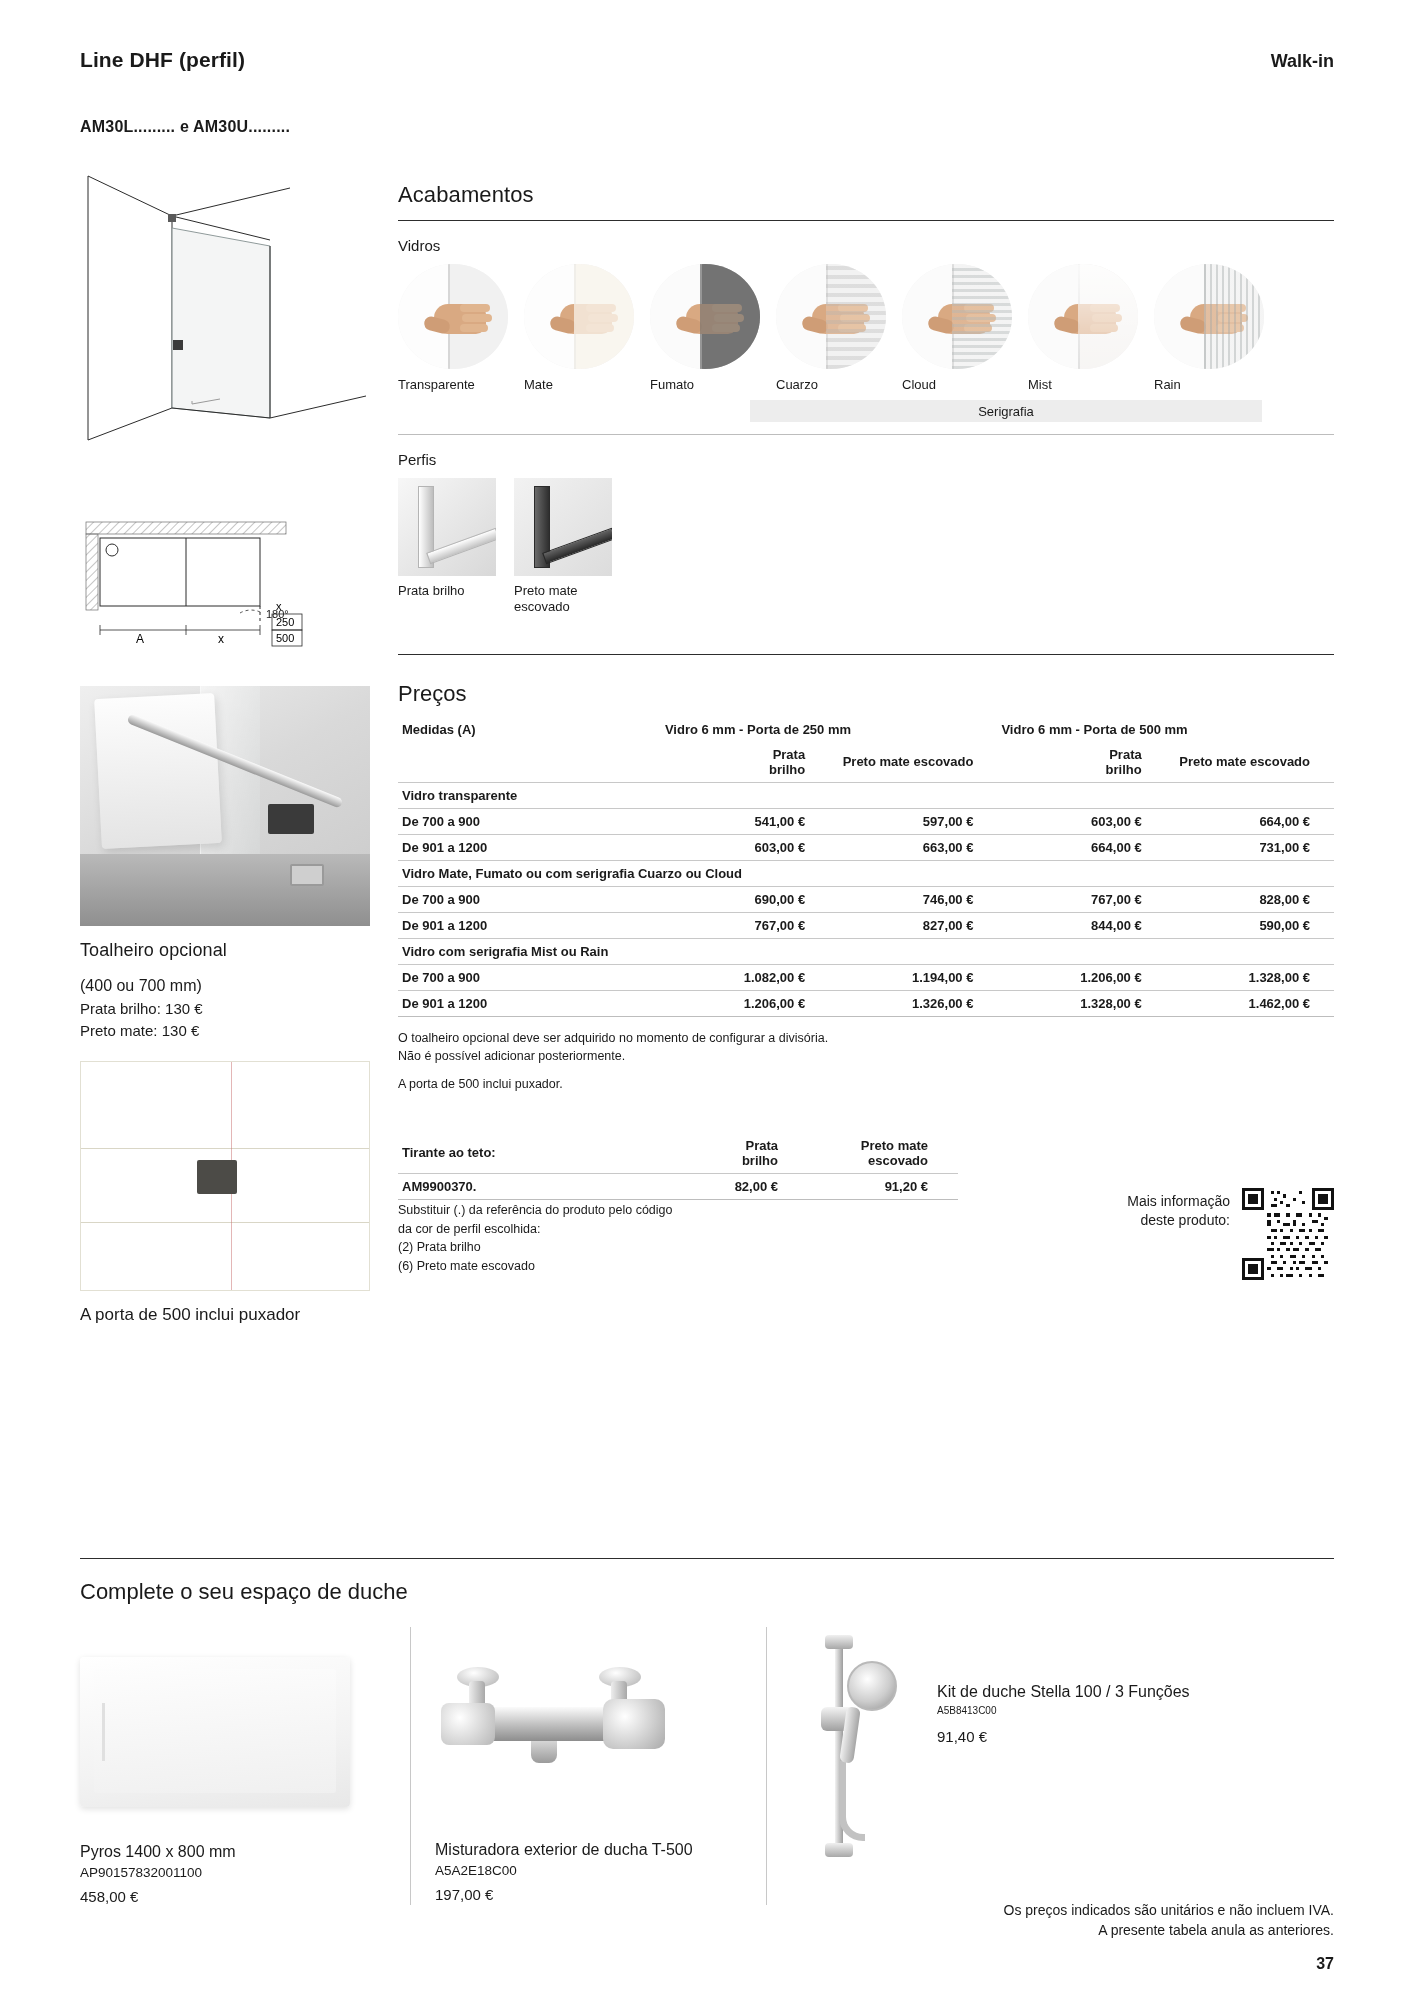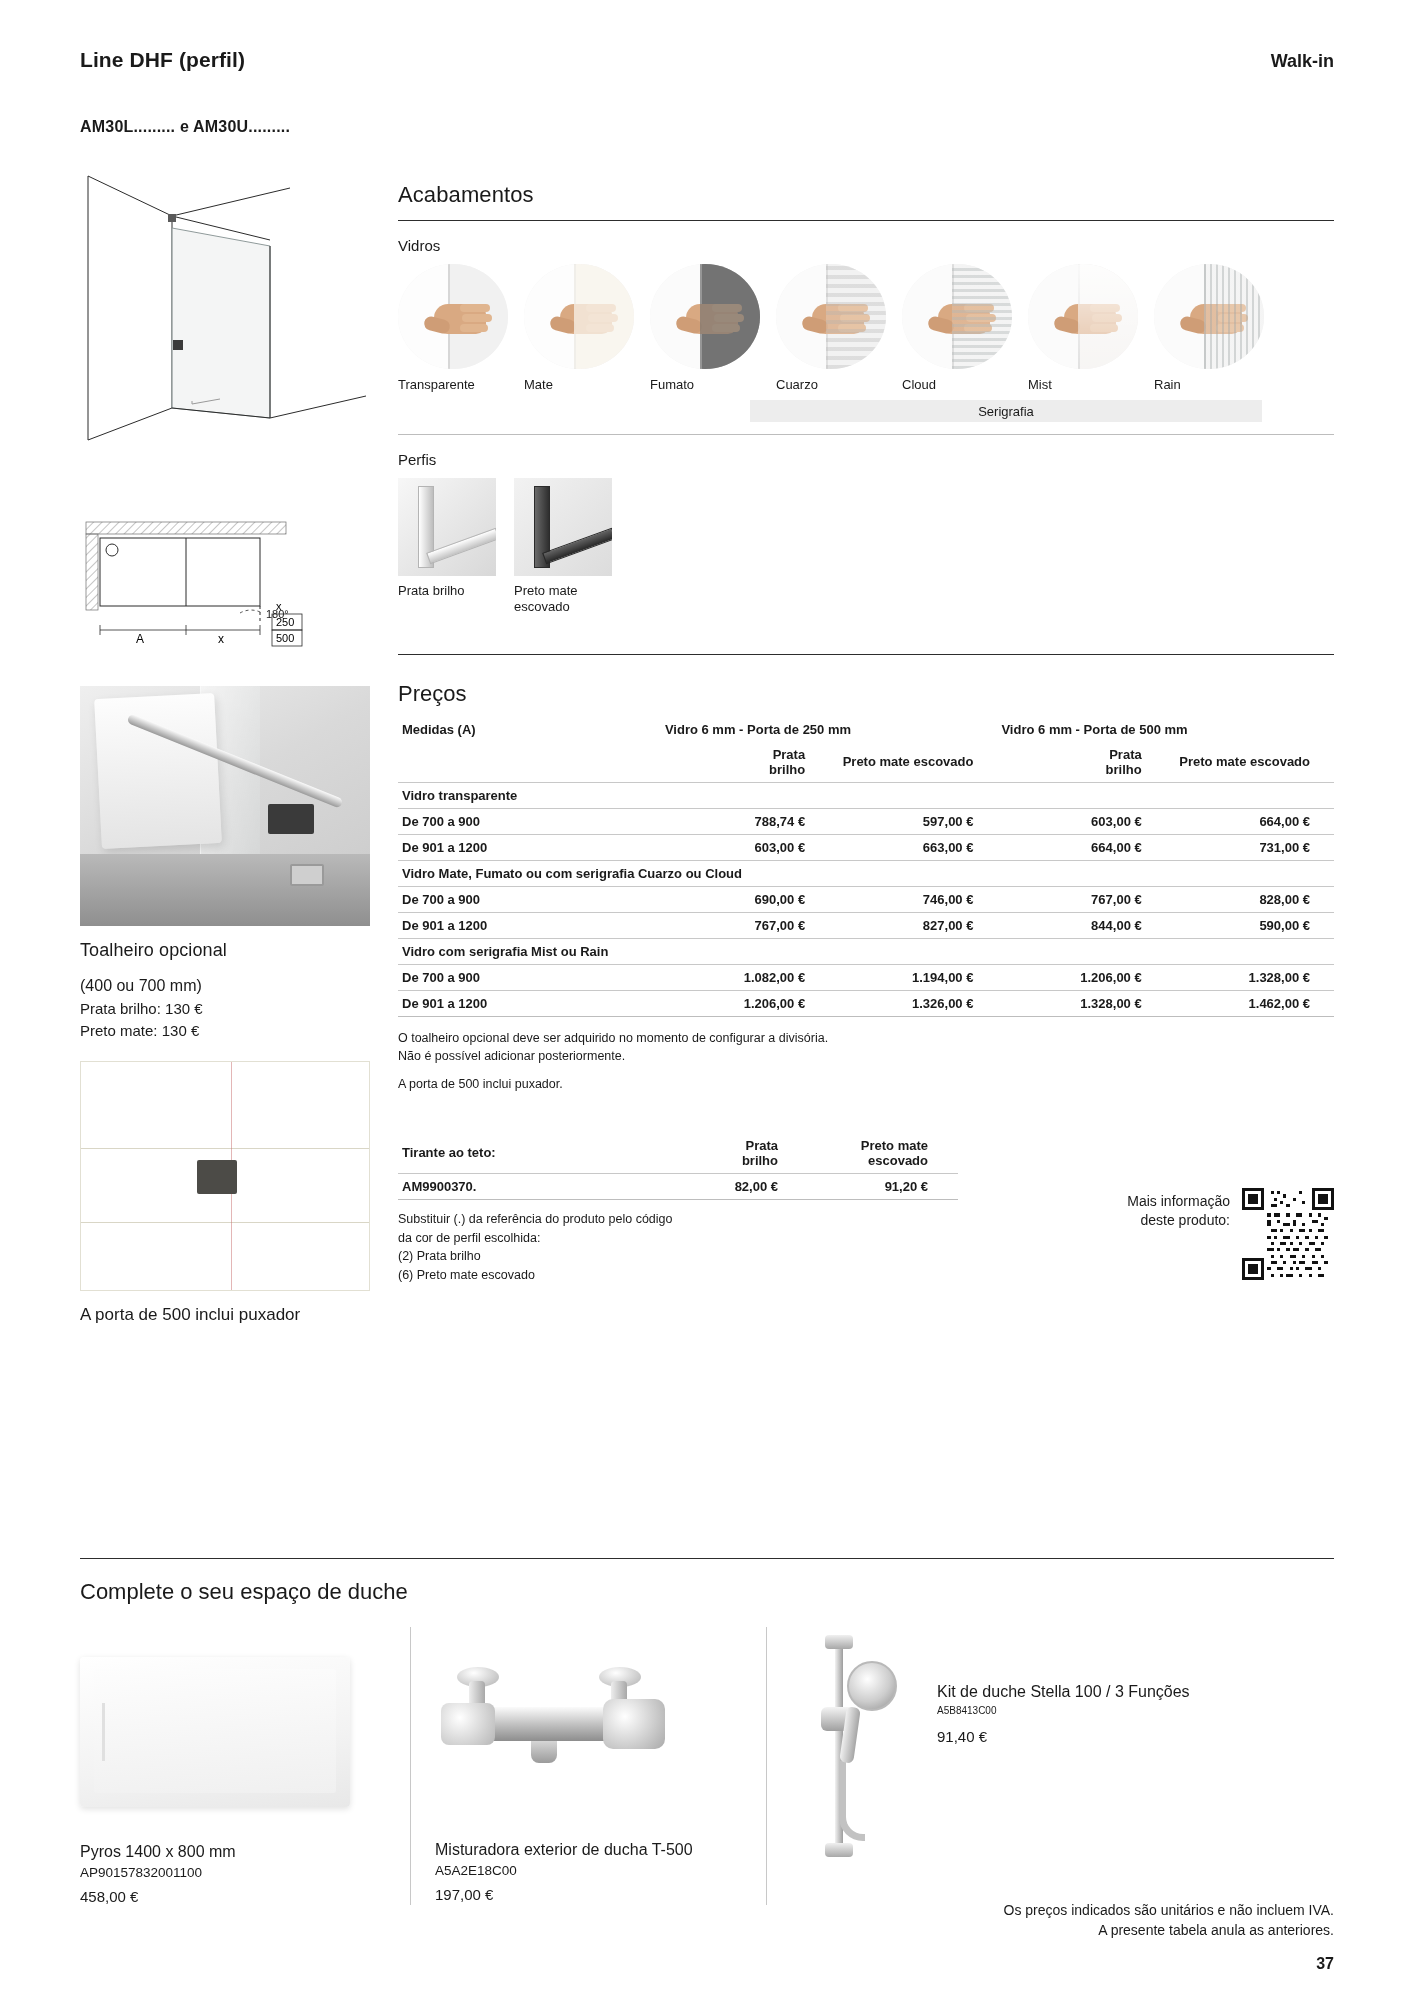--- a/index.html
+++ b/index.html
@@ -193,21 +193,21 @@
     position: absolute; right: 0; top: 1006px; width: 260px;
     display: flex; align-items: flex-start; justify-content: flex-end; gap: 12px;
   }
   .mais-info .txt { font-size: 14px; text-align: right; line-height: 1.35; padding-top: 4px; }
   .qr { width: 92px; height: 92px; background: #fff; position: relative; }
 
   table.tirante { width: 560px; border-collapse: collapse; font-size: 13px; margin-top: 40px; }
   table.tirante td, table.tirante th { padding: 5px 4px; }
   .tirante-num { text-align: right; padding-right: 30px !important; width: 150px; }
 
-  .small-notes { font-size: 12.5px; line-height: 1.5; margin-top: 10px; }
+  .small-notes { font-size: 12.5px; line-height: 1.5; margin-top: 1px; }
 
   
   .bottom { position: absolute; left: 80px; top: 1558px; width: 1254px; }
   .bottom-hr { height: 1px; background: #2d2d2d; }
   .bottom-title { font-size: 22px; margin-top: 20px; }
   .bottom-grid { display: flex; margin-top: 22px; }
   .bcell { position: relative; padding-right: 24px; }
   .bcell.b1 { width: 330px; }
   .bcell.b2 { width: 356px; border-left: 1px solid #c8c8c8; padding-left: 24px; }
   .bcell.b3 { width: 560px; border-left: 1px solid #c8c8c8; padding-left: 24px; }
@@ -540,21 +540,21 @@
 brilho</th>
           <th class="hdr-sub col-num">Preto mate escovado</th>
         </tr>
       </thead>
       <tbody>
         <tr class="group-title">
           <td colspan="5">Vidro transparente</td>
         </tr>
         <tr class="row-line">
           <td class="col-med bold">De 700 a 900</td>
-          <td class="col-num bold">788,74 €</td>
+          <td class="col-num bold">541,00 €</td>
           <td class="col-num bold">597,00 €</td>
           <td class="col-num bold">603,00 €</td>
           <td class="col-num bold">664,00 €</td>
         </tr>
         <tr class="row-line">
           <td class="col-med bold">De 901 a 1200</td>
           <td class="col-num bold">603,00 €</td>
           <td class="col-num bold">663,00 €</td>
           <td class="col-num bold">664,00 €</td>
           <td class="col-num bold">731,00 €</td>

